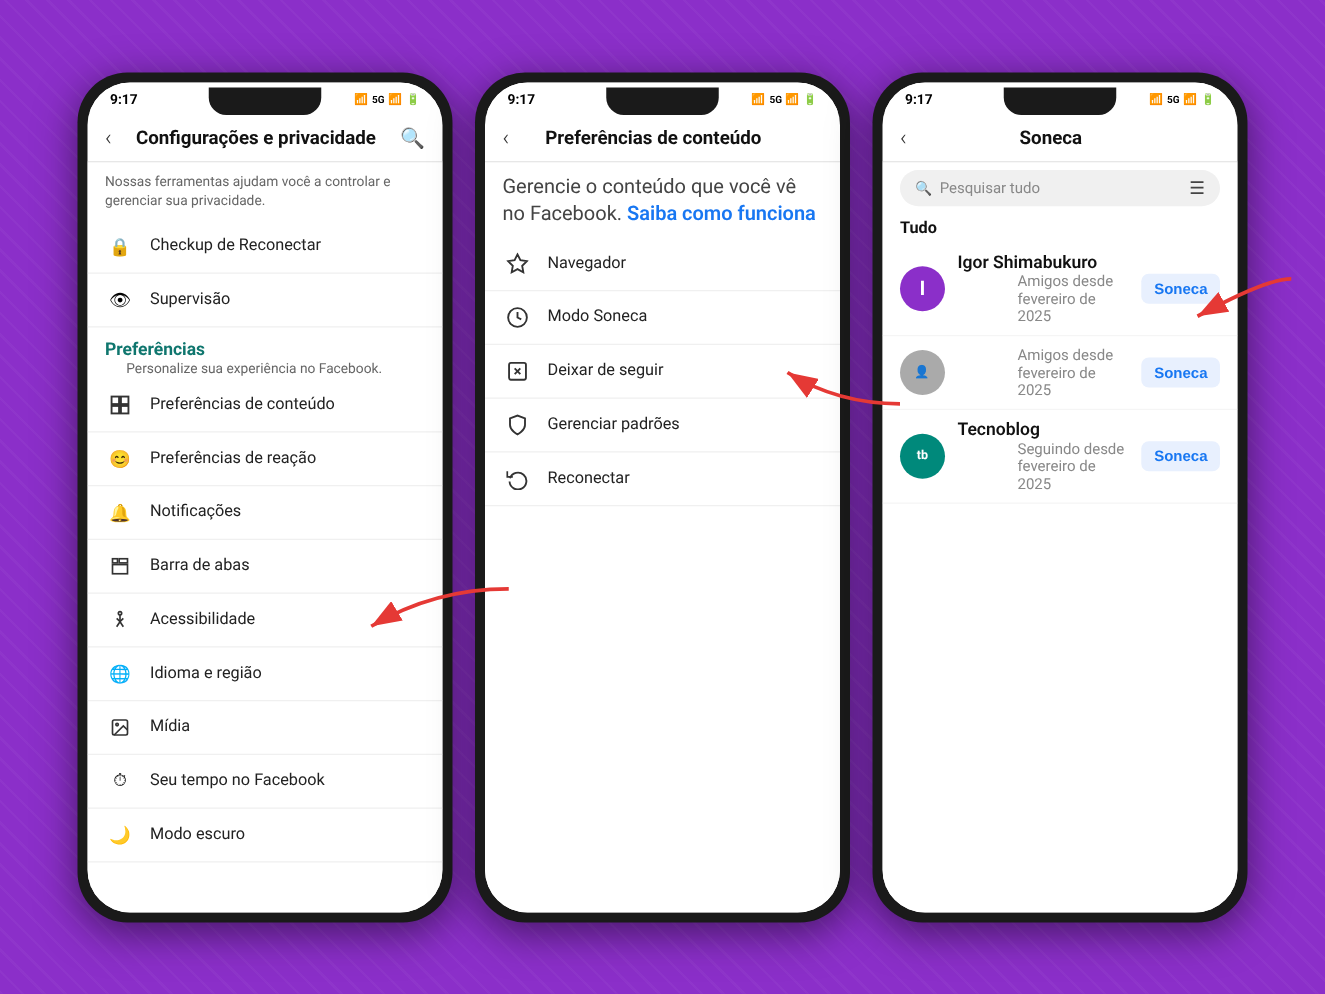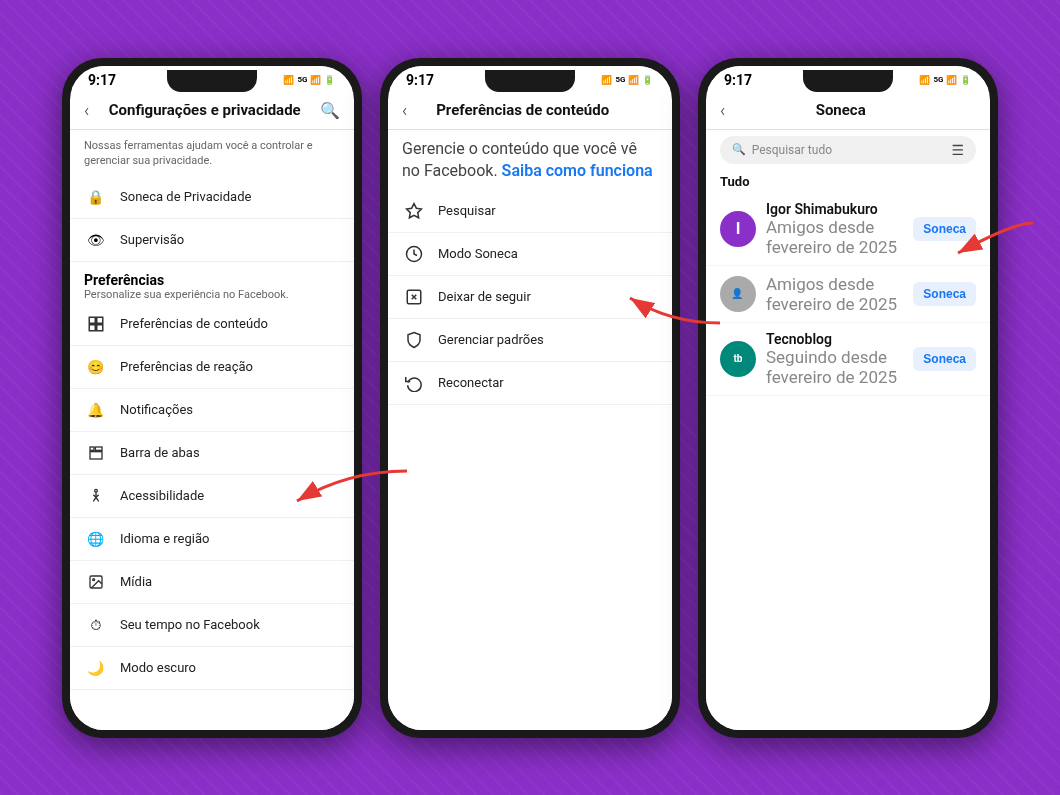--- a/index.html
+++ b/index.html
@@ -47,21 +47,21 @@
       display: flex;
       justify-content: space-between;
       align-items: center;
       padding: 6px 18px 2px;
       background: #fff;
       font-size: 10px;
       font-weight: 600;
       min-height: 24px;
     }
 
-    .status-time { font-size: 14px; font-weight: 700; }
+    .status-time { font-size: 11px; font-weight: 700; }
     .status-icons { display: flex; align-items: center; gap: 3px; font-size: 9px; }
 
     .notch {
       position: absolute;
       top: 12px;
       left: 50%;
       transform: translateX(-50%);
       width: 90px;
       height: 22px;
       background: #1a1a1a;
@@ -134,26 +134,27 @@
       line-height: 1.2;
     }
 
     .section-header {
       padding: 10px 14px 2px;
     }
 
     .section-title {
       font-size: 14px;
       font-weight: 700;
-      color: #000000;
+      color: #0f766e;
     }
 
     .section-subtitle {
       font-size: 11px;
       color: #666;
+      margin-left: 17px;
     }
 
     
     .manage-text {
       font-size: 16px;
       color: #444;
       padding: 8px 14px;
       line-height: 1.4;
     }
 
@@ -208,21 +209,21 @@
       align-items: center;
       justify-content: center;
       font-size: 16px;
       font-weight: 700;
       color: #fff;
       flex-shrink: 0;
     }
 
     .friend-info { flex: 1; }
     .friend-name { font-size: 14px; font-weight: 600; color: #111; }
-    .friend-sub { font-size: 17px; color: #888; }
+    .friend-sub { font-size: 12px; color: #888; margin-left: 48px; }
 
     .snooze-btn {
       background: #E8F0FE;
       color: #1877F2;
       border: none;
       border-radius: 6px;
       padding: 5px 10px;
       font-size: 12px;
       font-weight: 600;
       white-space: nowrap;
@@ -257,21 +258,21 @@
         <span class="nav-back">‹</span>
         <span class="nav-title">Configurações e privacidade</span>
         <span class="nav-search">🔍</span>
       </div>
 
       <div class="screen-content">
         <div class="screen-subtitle">Nossas ferramentas ajudam você a controlar e gerenciar sua privacidade.</div>
 
         <div class="menu-item">
           <div class="menu-icon">🔒</div>
-          <span class="menu-text">Soneca de Privacidade</span>
+          <span class="menu-text">Checkup de Reconectar</span>
         </div>
         <div class="menu-item">
           <div class="menu-icon">👁</div>
           <span class="menu-text">Supervisão</span>
         </div>
 
         <div class="section-header">
           <div class="section-title">Preferências</div>
           <div class="section-subtitle">Personalize sua experiência no Facebook.</div>
         </div>
@@ -383,21 +384,21 @@
           <span>Gerencie o conteúdo que você vê no Facebook.</span>
           <span class="manage-link">Saiba como funciona</span>
         </div>
 
         <div class="menu-item">
           <div class="menu-icon">
             <svg width="18" height="18" viewBox="0 0 24 24" fill="none" stroke="#333" stroke-width="2">
                 <polygon points="12,2 15.09,8.26 22,9.27 17,14.14 18.18,21.02 12,17.77 5.82,21.02 7,14.14 2,9.27 8.91,8.26"></polygon>
               </svg>
           </div>
-          <span class="menu-text">Pesquisar</span>
+          <span class="menu-text">Navegador</span>
         </div>
 
         <div class="menu-item">
           <div class="menu-icon">
             <svg width="18" height="18" viewBox="0 0 24 24" fill="none" stroke="#333" stroke-width="2">
                 <circle cx="12" cy="12" r="10"></circle>
                 <polyline points="12,6 12,12 16,14"></polyline>
               </svg>
           </div>
           <span class="menu-text">Modo Soneca</span>

